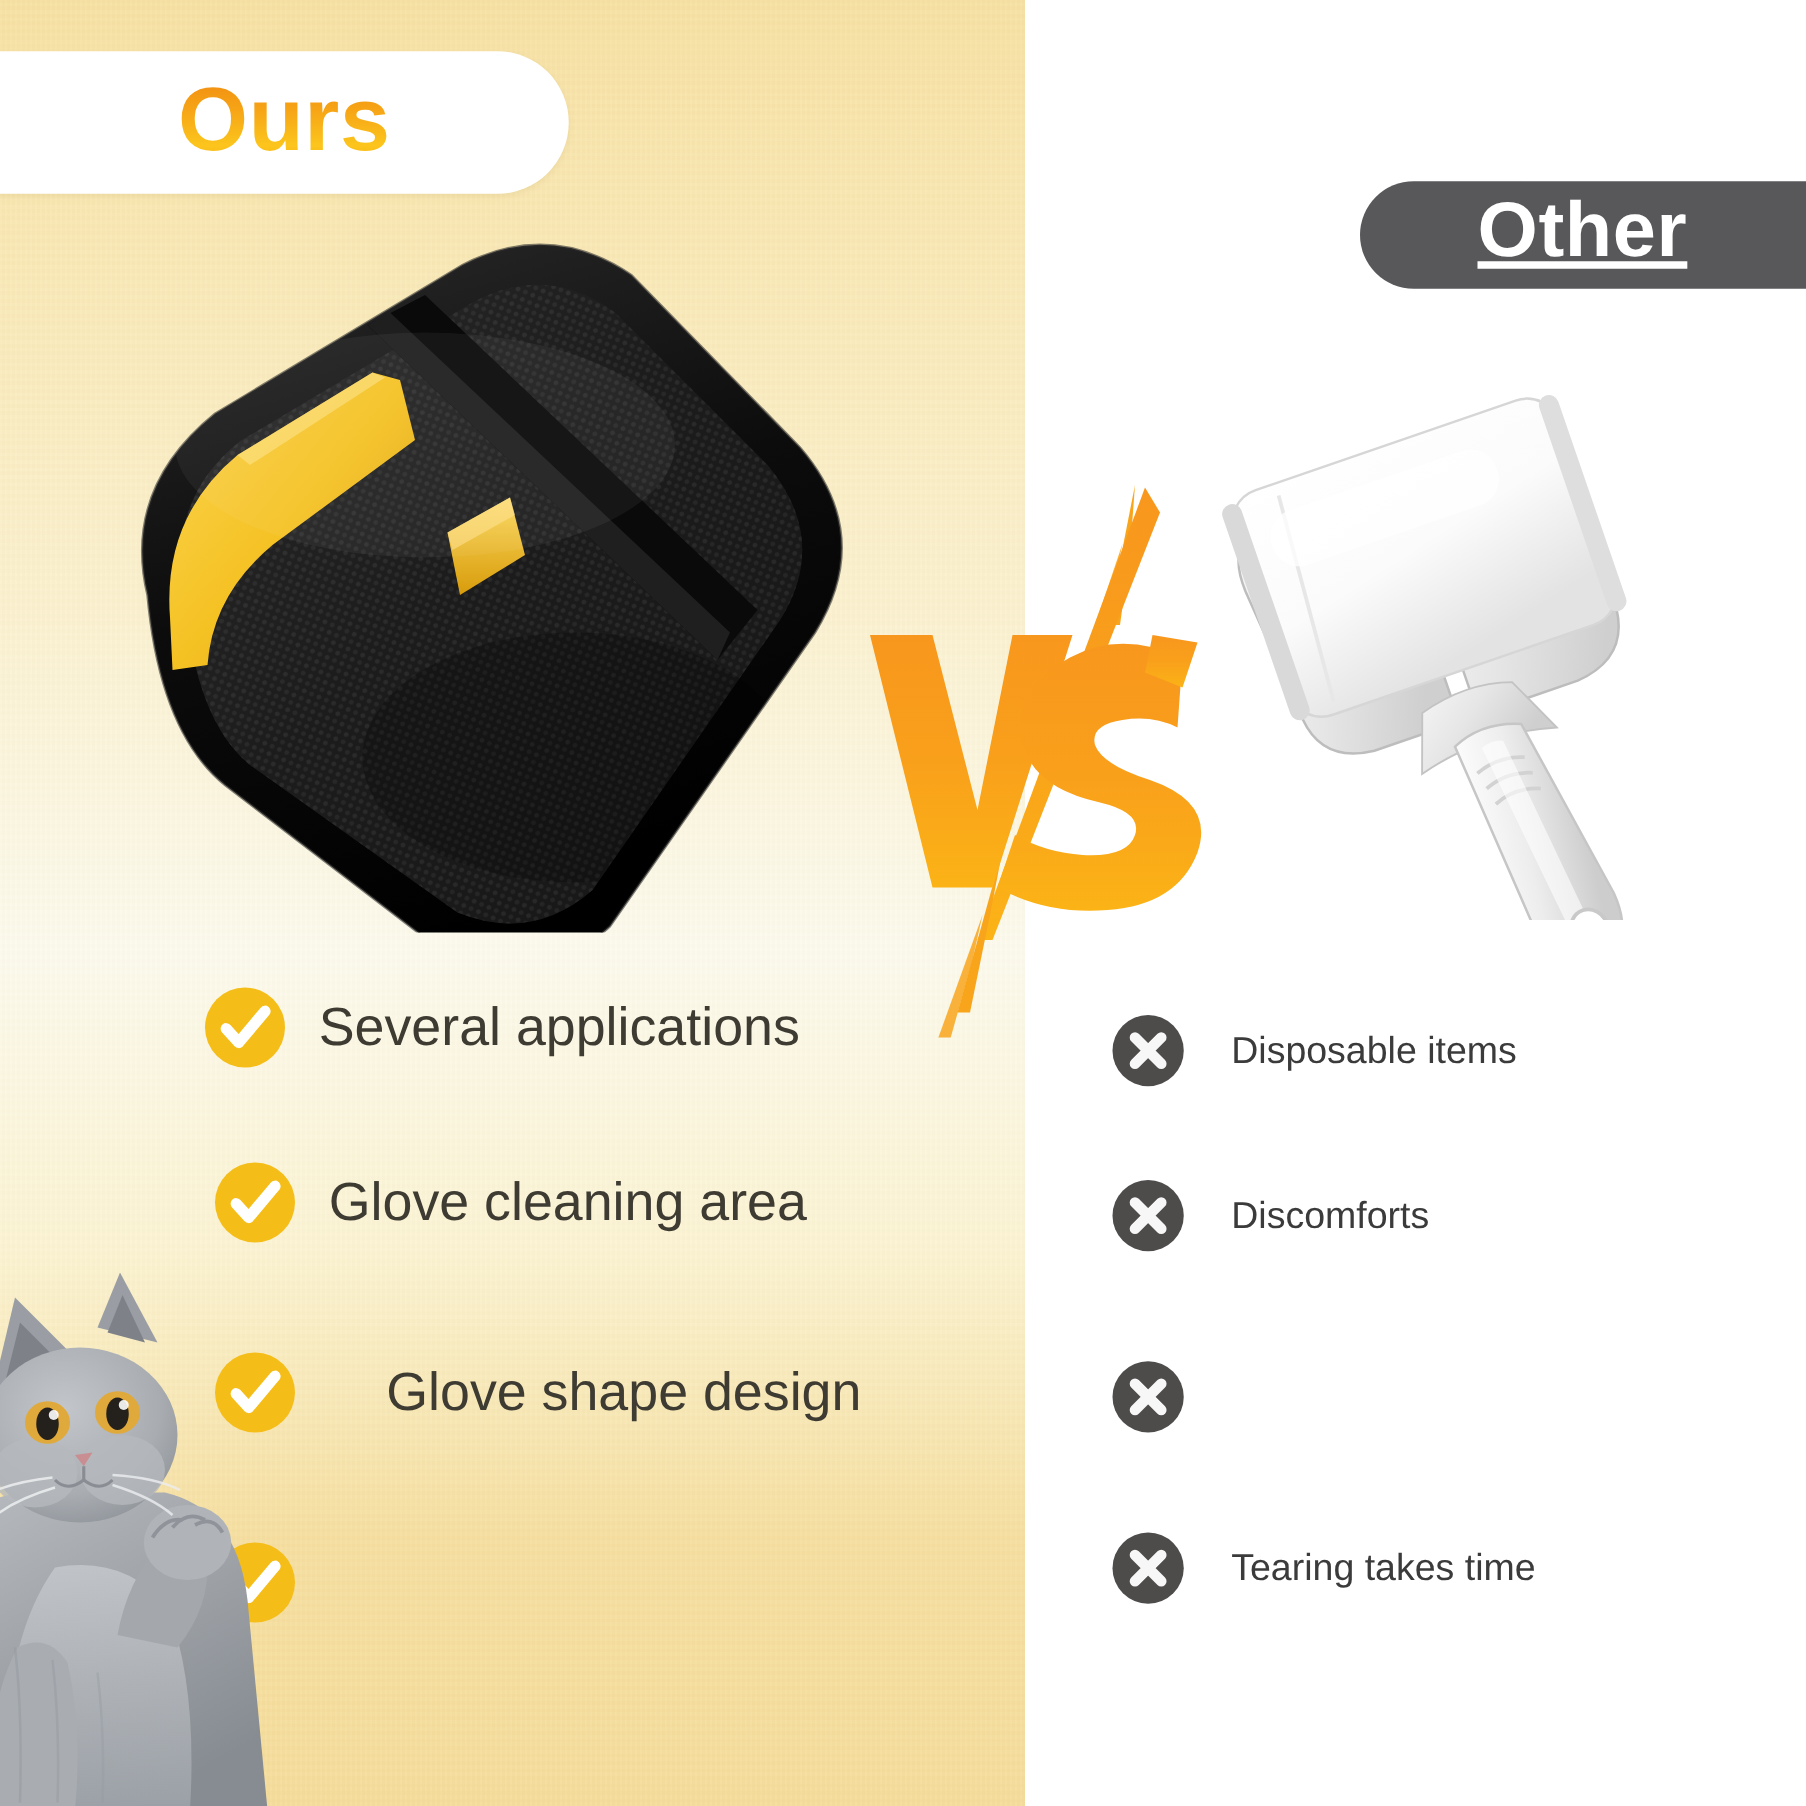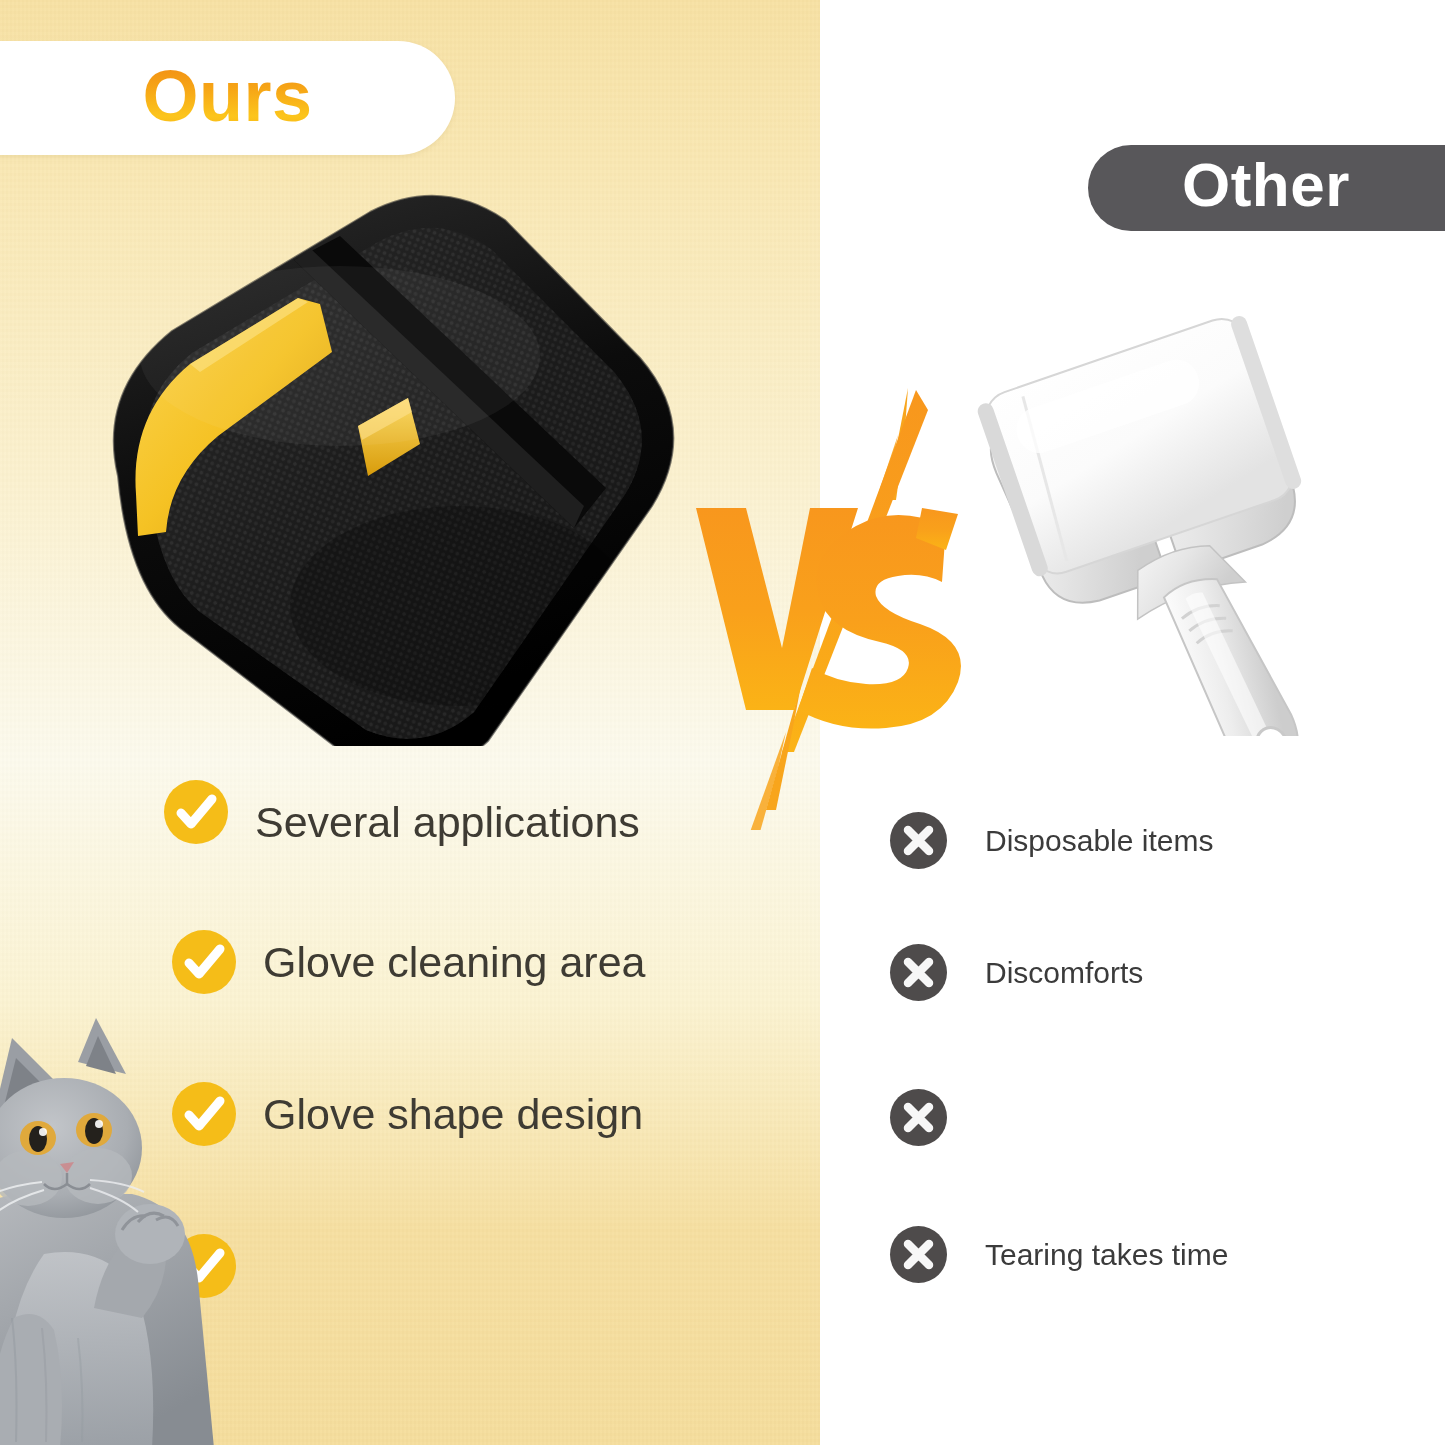--- a/index.html
+++ b/index.html
@@ -86,20 +86,21 @@
     box-sizing: border-box;
     padding-left: 94px;
   }
   .badge-other-text {
     font-size: 62px;
     font-weight: bold;
     color: #ffffff;
     line-height: 1;
     transform: translateY(-3px);
     letter-spacing: .5px;
+    text-decoration: underline;
   }
 
   
   .glove-wrap {
     position: absolute;
     left: 40px; top: 176px;
     width: 670px; height: 570px;
   }
   .roller-wrap {
     position: absolute;
@@ -122,23 +123,23 @@
     position: absolute;
     left: 164px; top: 778px;
     width: 600px;
   }
   .row-pos {
     position: absolute;
     display: flex;
     align-items: center;
     white-space: nowrap;
   }
-  .row-l0 { left: 0;   top: 2px; align-items: flex-end; }
+  .row-l0 { left: 0;   top: 12px; }
   .row-l1 { left: 8px; top: 152px; }
-  .row-l2 { left: 8px; top: 304px; }
+  .row-l2 { left: 8px; top: 304px; gap: 46px; }
   .row-l3 { left: 8px; top: 456px; }
 
   .ck-circle {
     width: 64px; height: 64px;
     border-radius: 50%;
     background: #f5bd18;
     position: relative;
     flex: 0 0 auto;
   }
   .ck-circle svg { position: absolute; left: 0; top: 0; }

